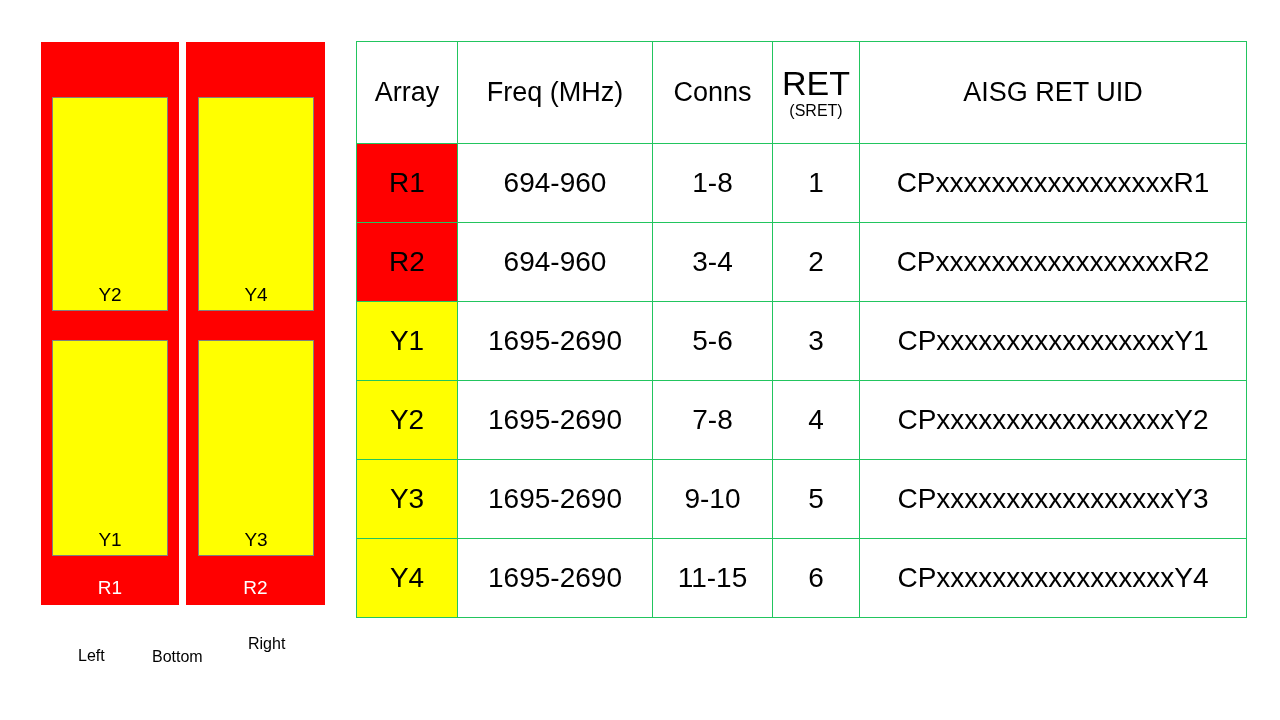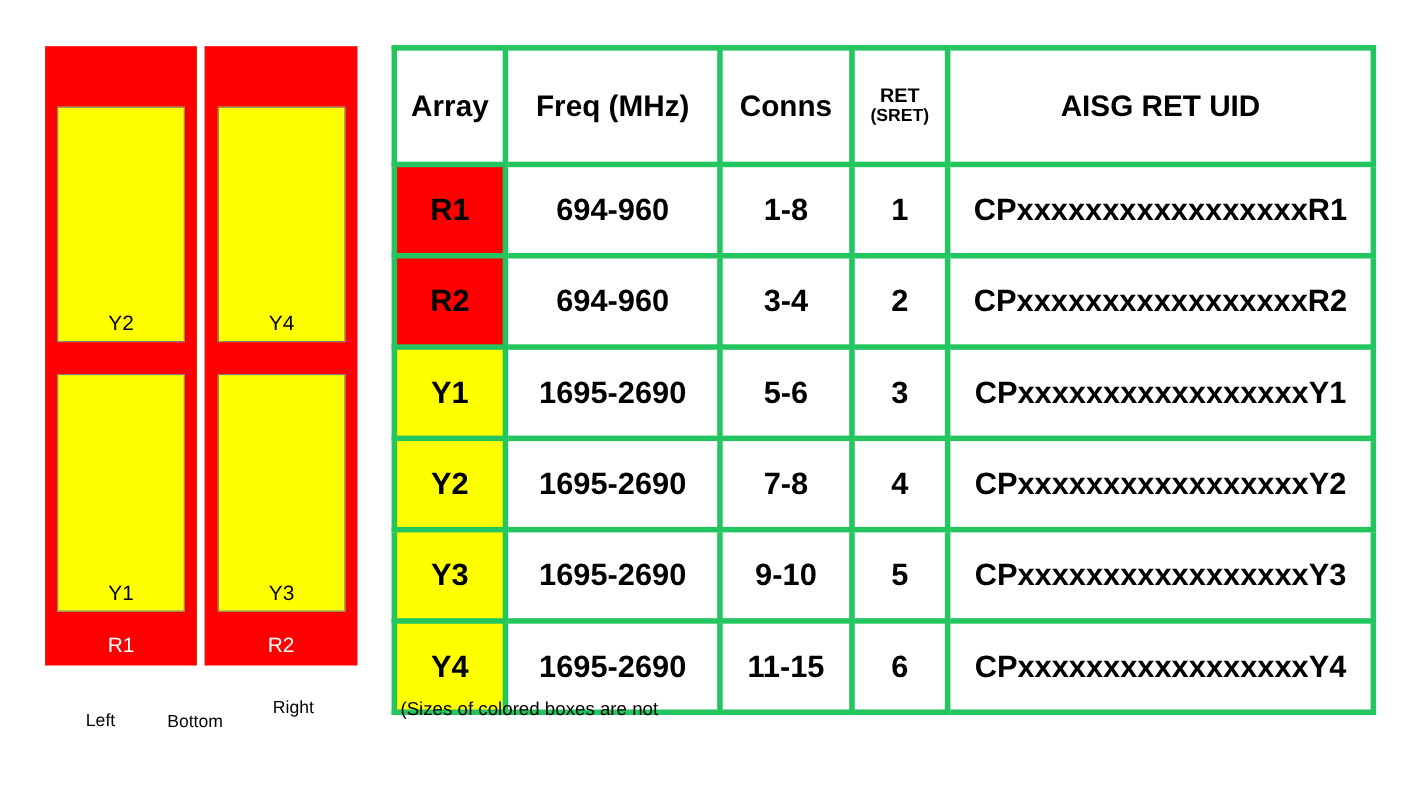--- a/index.html
+++ b/index.html
@@ -84,41 +84,41 @@
   #ret-table {
     position: absolute;
     left: 356px;
     top: 41px;
     width: 890px;
     border-collapse: collapse;
     table-layout: fixed;
     background: #FFFFFF;
   }
   #ret-table td, #ret-table th {
-    border: 5px solid #22c55e;
+    border: 1px solid #22c55e;
     text-align: center;
     vertical-align: middle;
-    font-weight: bold;
+    font-weight: normal;
     padding: 0;
   }
   #ret-table thead th {
     height: 101px;
     font-size: 27px;
   }
   #ret-table tbody td {
     height: 78px;
     font-size: 28px;
   }
   .col-array { width: 101px; }
   .col-freq  { width: 195px; }
   .col-conns { width: 120px; }
   .col-ret   { width: 87px; }
   .col-uid   { width: 387px; }
 
-  .ret-head-main { display: block; font-size: 18px; line-height: 1.05; }
+  .ret-head-main { display: block; font-size: 34px; line-height: 1.05; }
   .ret-head-sub  { display: block; font-size: 16px; line-height: 1.1; }
 
   td.cell-red    { background: #FF0000; }
   td.cell-yellow { background: #FFFF00; }
   td.cell-array  { font-size: 27px; }
   td.cell-uid    { font-size: 27px; }
 
   #table-note {
     position: absolute;
     left: 364px;
@@ -219,14 +219,13 @@
       <td class="cell-array cell-yellow">Y4</td>
       <td>1695-2690</td>
       <td>11-15</td>
       <td>6</td>
       <td class="cell-uid">CPxxxxxxxxxxxxxxxxxY4</td>
     </tr>
   </tbody>
 </table>
 
 <div id="table-note">
-  <div>(Sizes of colored boxes are not</div>
 </div>
 
 </body></html>

